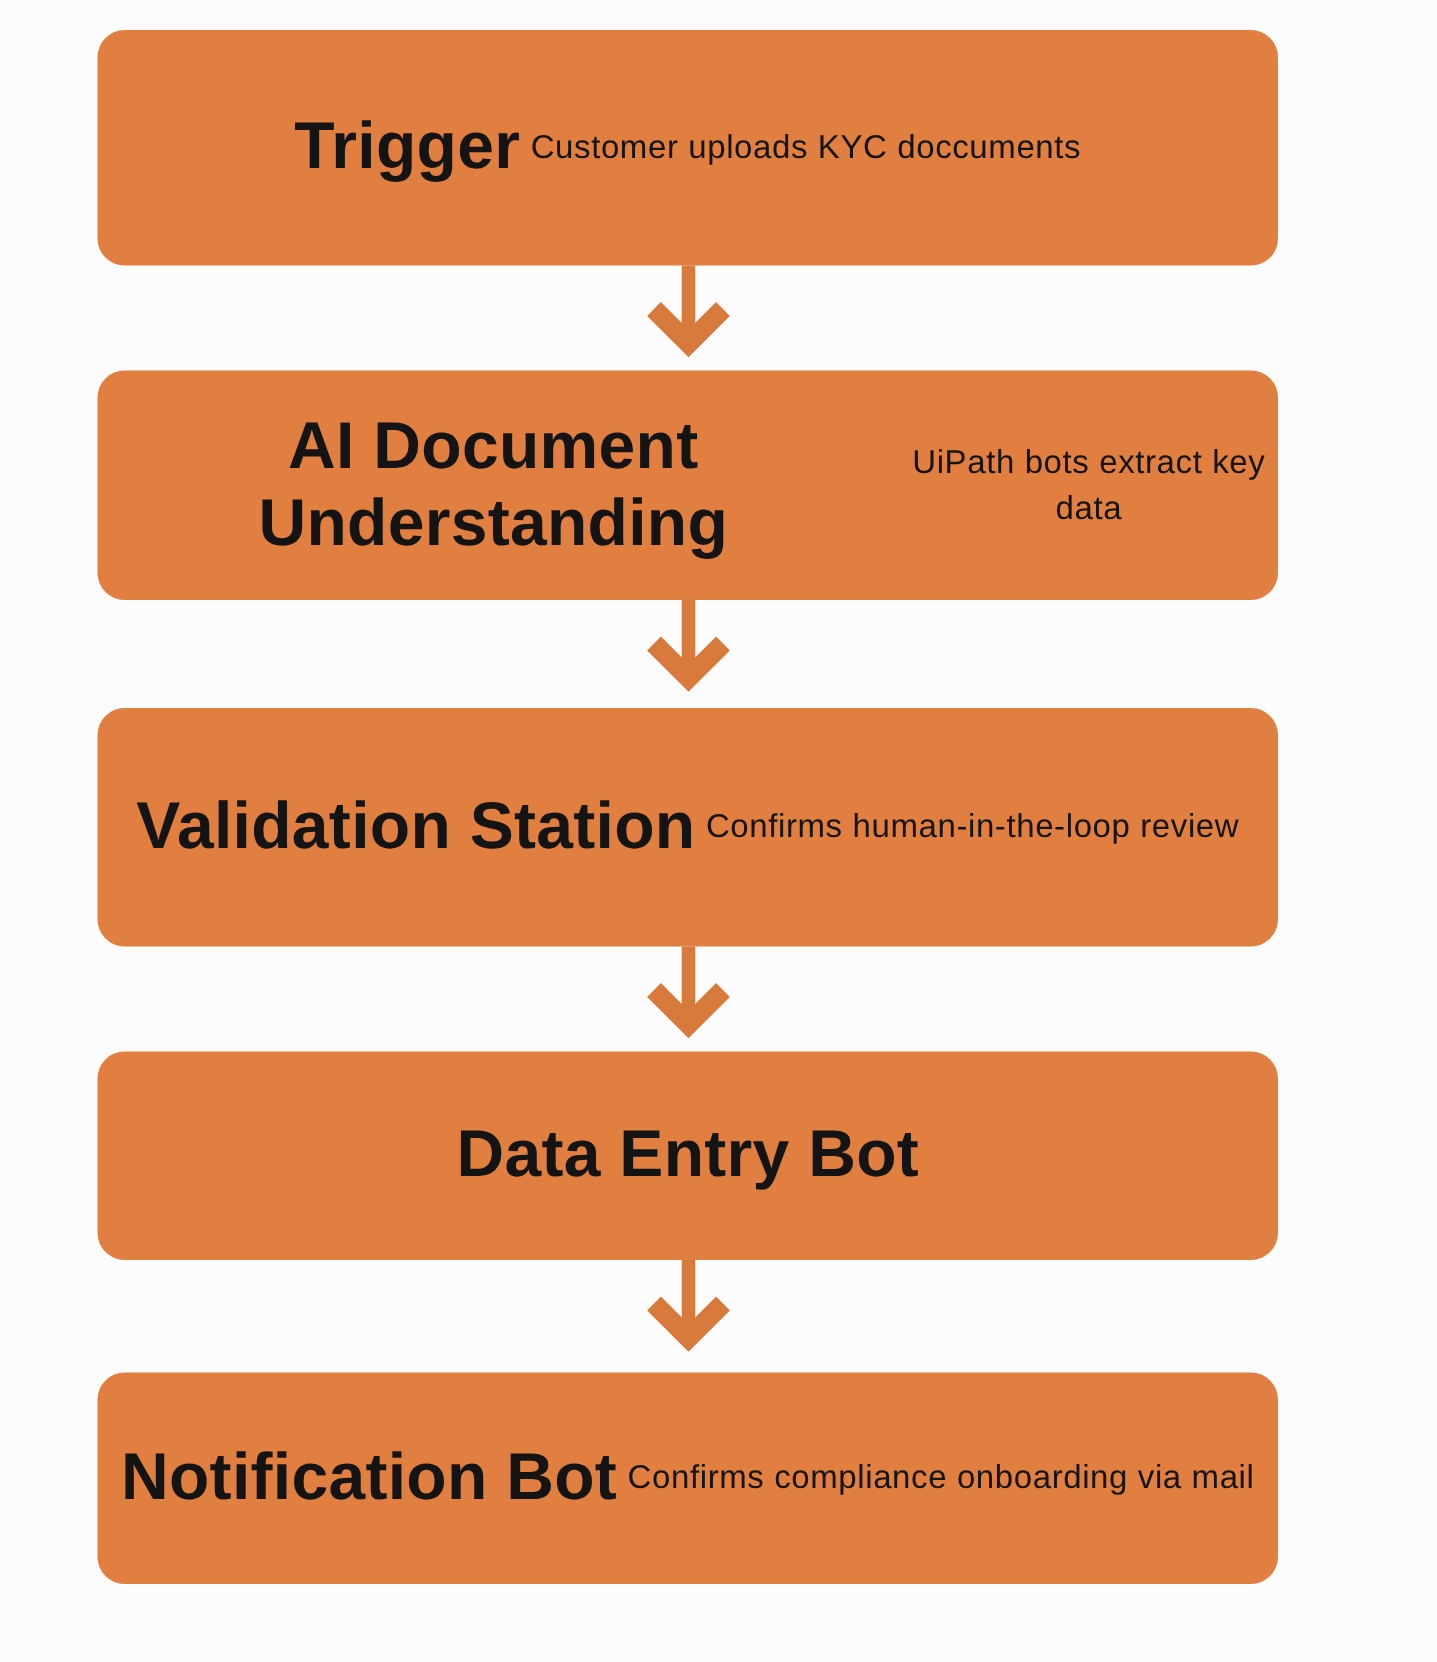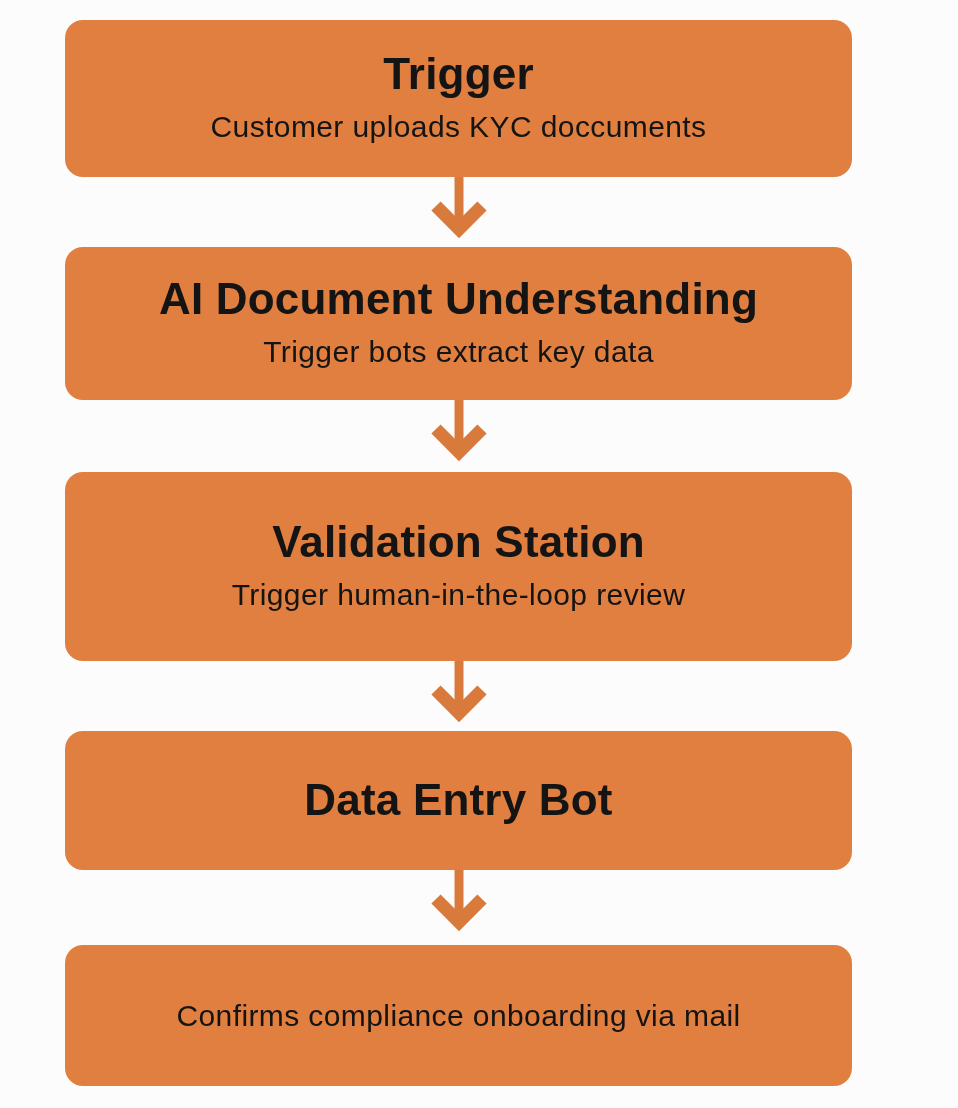--- a/index.html
+++ b/index.html
@@ -22,39 +22,38 @@
     display:flex;
     flex-direction:column;
     align-items:flex-start;
   }
   .node{
     margin-left:65px;
     width:787px;
     background:var(--node-fill);
     border-radius:18px;
     display:flex;
-    flex-direction:column;
     justify-content:center;
     align-items:center;
     text-align:center;
     gap:7px;
   }
   .n1{height:157px;}
   .n2{height:153px;}
-  .n3{height:189px;text-align:center;}
+  .n3{height:159px;text-align:center;}
   .n4{height:139px;}
   .n5{height:141px;}
   .node-title{
     font-size:44px;
     font-weight:700;
     line-height:1.15;
     letter-spacing:0.2px;
   }
   .node-subtitle{
-    font-size:30px;
+    font-size:22px;
     font-weight:400;
     line-height:1.4;
     letter-spacing:0.4px;
     white-space:pre-line;
   }
   .arrow-wrap{
     margin-left:65px;
     width:787px;
     display:flex;
     justify-content:center;
@@ -80,33 +79,33 @@
 
   <div class="arrow-wrap a1">
     <svg width="58" height="70" viewBox="0 0 58 70">
       <path class="arrow-stem" d="M29 0 L29 47"></path>
       <path class="arrow-head" d="M6 29 L29 52 L52 29"></path>
     </svg>
   </div>
 
   <div class="node n2">
     <div class="node-title">AI Document Understanding</div>
-    <div class="node-subtitle">Trigger bots extract key data</div>
+    <div class="node-subtitle">UiPath bots extract key data</div>
   </div>
 
   <div class="arrow-wrap a2">
     <svg width="58" height="70" viewBox="0 0 58 70">
       <path class="arrow-stem" d="M29 0 L29 47"></path>
       <path class="arrow-head" d="M6 29 L29 52 L52 29"></path>
     </svg>
   </div>
 
   <div class="node n3">
     <div class="node-title">Validation Station</div>
-    <div class="node-subtitle">Trigger human-in-the-loop review</div>
+    <div class="node-subtitle">Confirms human-in-the-loop review</div>
   </div>
 
   <div class="arrow-wrap a3">
     <svg width="58" height="70" viewBox="0 0 58 70">
       <path class="arrow-stem" d="M29 0 L29 47"></path>
       <path class="arrow-head" d="M6 29 L29 52 L52 29"></path>
     </svg>
   </div>
 
   <div class="node n4">
@@ -114,16 +113,17 @@
   </div>
 
   <div class="arrow-wrap a4">
     <svg width="58" height="70" viewBox="0 0 58 70">
       <path class="arrow-stem" d="M29 0 L29 47"></path>
       <path class="arrow-head" d="M6 29 L29 52 L52 29"></path>
     </svg>
   </div>
 
   <div class="node n5">
+    <div class="node-title">Notification Bot</div>
     <div class="node-subtitle">Confirms compliance onboarding via mail</div>
   </div>
 
 </div>
 
 </body></html>

